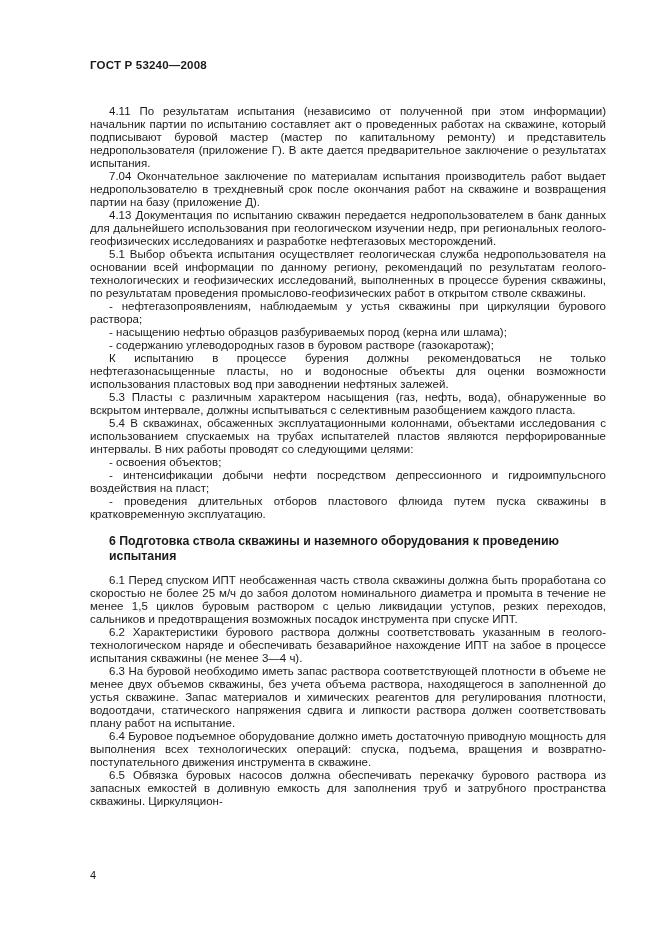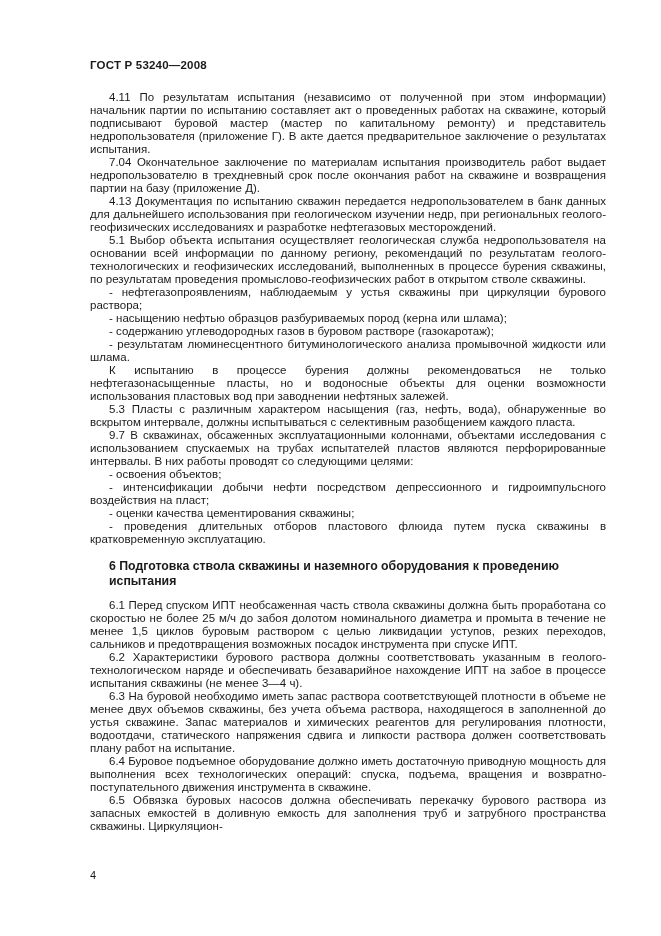--- a/index.html
+++ b/index.html
@@ -21,21 +21,21 @@
   .doc-header {
     position: absolute;
     top: 59px;
     left: 75px;
     font-size: 11.5px;
     font-weight: bold;
     letter-spacing: 0.2px;
   }
   .doc-body {
     position: absolute;
-    top: 91px;
+    top: 105px;
     left: 75px;
     width: 516px;
     font-size: 11.5px;
     line-height: 13px;
     text-align: justify;
   }
   .block { margin: 0; }
   .block.p, .block.list {
     text-indent: 19px;
   }
@@ -62,27 +62,25 @@
   <div class="doc-header">ГОСТ Р 53240—2008</div>
 
   <div class="doc-body" id="doc-body">
       <div class="block p">4.11 По результатам испытания (независимо от полученной при этом информации) начальник партии по испытанию составляет акт о проведенных работах на скважине, который подписывают буровой мастер (мастер по капитальному ремонту) и представитель недропользователя (приложение Г). В акте дается предварительное заключение о результатах испытания.</div>
       <div class="block p">7.04 Окончательное заключение по материалам испытания производитель работ выдает недропользователю в трехдневный срок после окончания работ на скважине и возвращения партии на базу (приложение Д).</div>
       <div class="block p">4.13 Документация по испытанию скважин передается недропользователем в банк данных для дальнейшего использования при геологическом изучении недр, при региональных геолого-геофизических исследованиях и разработке нефтегазовых месторождений.</div>
       <div class="block p">5.1 Выбор объекта испытания осуществляет геологическая служба недропользователя на основании всей информации по данному региону, рекомендаций по результатам геолого-технологических и геофизических исследований, выполненных в процессе бурения скважины, по результатам проведения промыслово-геофизических работ в открытом стволе скважины.</div>
       <div class="block list">- нефтегазопроявлениям, наблюдаемым у устья скважины при циркуляции бурового раствора;</div>
       <div class="block list">- насыщению нефтью образцов разбуриваемых пород (керна или шлама);</div>
       <div class="block list">- содержанию углеводородных газов в буровом растворе (газокаротаж);</div>
-      <div class="block list">- результатам люминесцентного битуминологического анализа промывочной жидкости или шлама.</div>
       <div class="block p">К испытанию в процессе бурения должны рекомендоваться не только нефтегазонасыщенные пласты, но и водоносные объекты для оценки возможности использования пластовых вод при заводнении нефтяных залежей.</div>
       <div class="block p">5.3 Пласты с различным характером насыщения (газ, нефть, вода), обнаруженные во вскрытом интервале, должны испытываться с селективным разобщением каждого пласта.</div>
-      <div class="block p">9.7 В скважинах, обсаженных эксплуатационными колоннами, объектами исследования с использованием спускаемых на трубах испытателей пластов являются перфорированные интервалы. В них работы проводят со следующими целями:</div>
+      <div class="block p">5.4 В скважинах, обсаженных эксплуатационными колоннами, объектами исследования с использованием спускаемых на трубах испытателей пластов являются перфорированные интервалы. В них работы проводят со следующими целями:</div>
       <div class="block list">- освоения объектов;</div>
       <div class="block list">- интенсификации добычи нефти посредством депрессионного и гидроимпульсного воздействия на пласт;</div>
-      <div class="block list">- оценки качества цементирования скважины;</div>
       <div class="block list">- проведения длительных отборов пластового флюида путем пуска скважины в кратковременную эксплуатацию.</div>
       <div class="block heading">6 Подготовка ствола скважины и наземного оборудования к проведению испытания</div>
       <div class="block p">6.1 Перед спуском ИПТ необсаженная часть ствола скважины должна быть проработана со скоростью не более 25 м/ч до забоя долотом номинального диаметра и промыта в течение не менее 1,5 циклов буровым раствором с целью ликвидации уступов, резких переходов, сальников и предотвращения возможных посадок инструмента при спуске ИПТ.</div>
       <div class="block p">6.2 Характеристики бурового раствора должны соответствовать указанным в геолого-технологическом наряде и обеспечивать безаварийное нахождение ИПТ на забое в процессе испытания скважины (не менее 3—4 ч).</div>
       <div class="block p">6.3 На буровой необходимо иметь запас раствора соответствующей плотности в объеме не менее двух объемов скважины, без учета объема раствора, находящегося в заполненной до устья скважине. Запас материалов и химических реагентов для регулирования плотности, водоотдачи, статического напряжения сдвига и липкости раствора должен соответствовать плану работ на испытание.</div>
       <div class="block p">6.4 Буровое подъемное оборудование должно иметь достаточную приводную мощность для выполнения всех технологических операций: спуска, подъема, вращения и возвратно-поступательного движения инструмента в скважине.</div>
       <div class="block p">6.5 Обвязка буровых насосов должна обеспечивать перекачку бурового раствора из запасных емкостей в доливную емкость для заполнения труб и затрубного пространства скважины. Циркуляцион-</div>
     </div>
 
   <div class="doc-footer">4</div>

